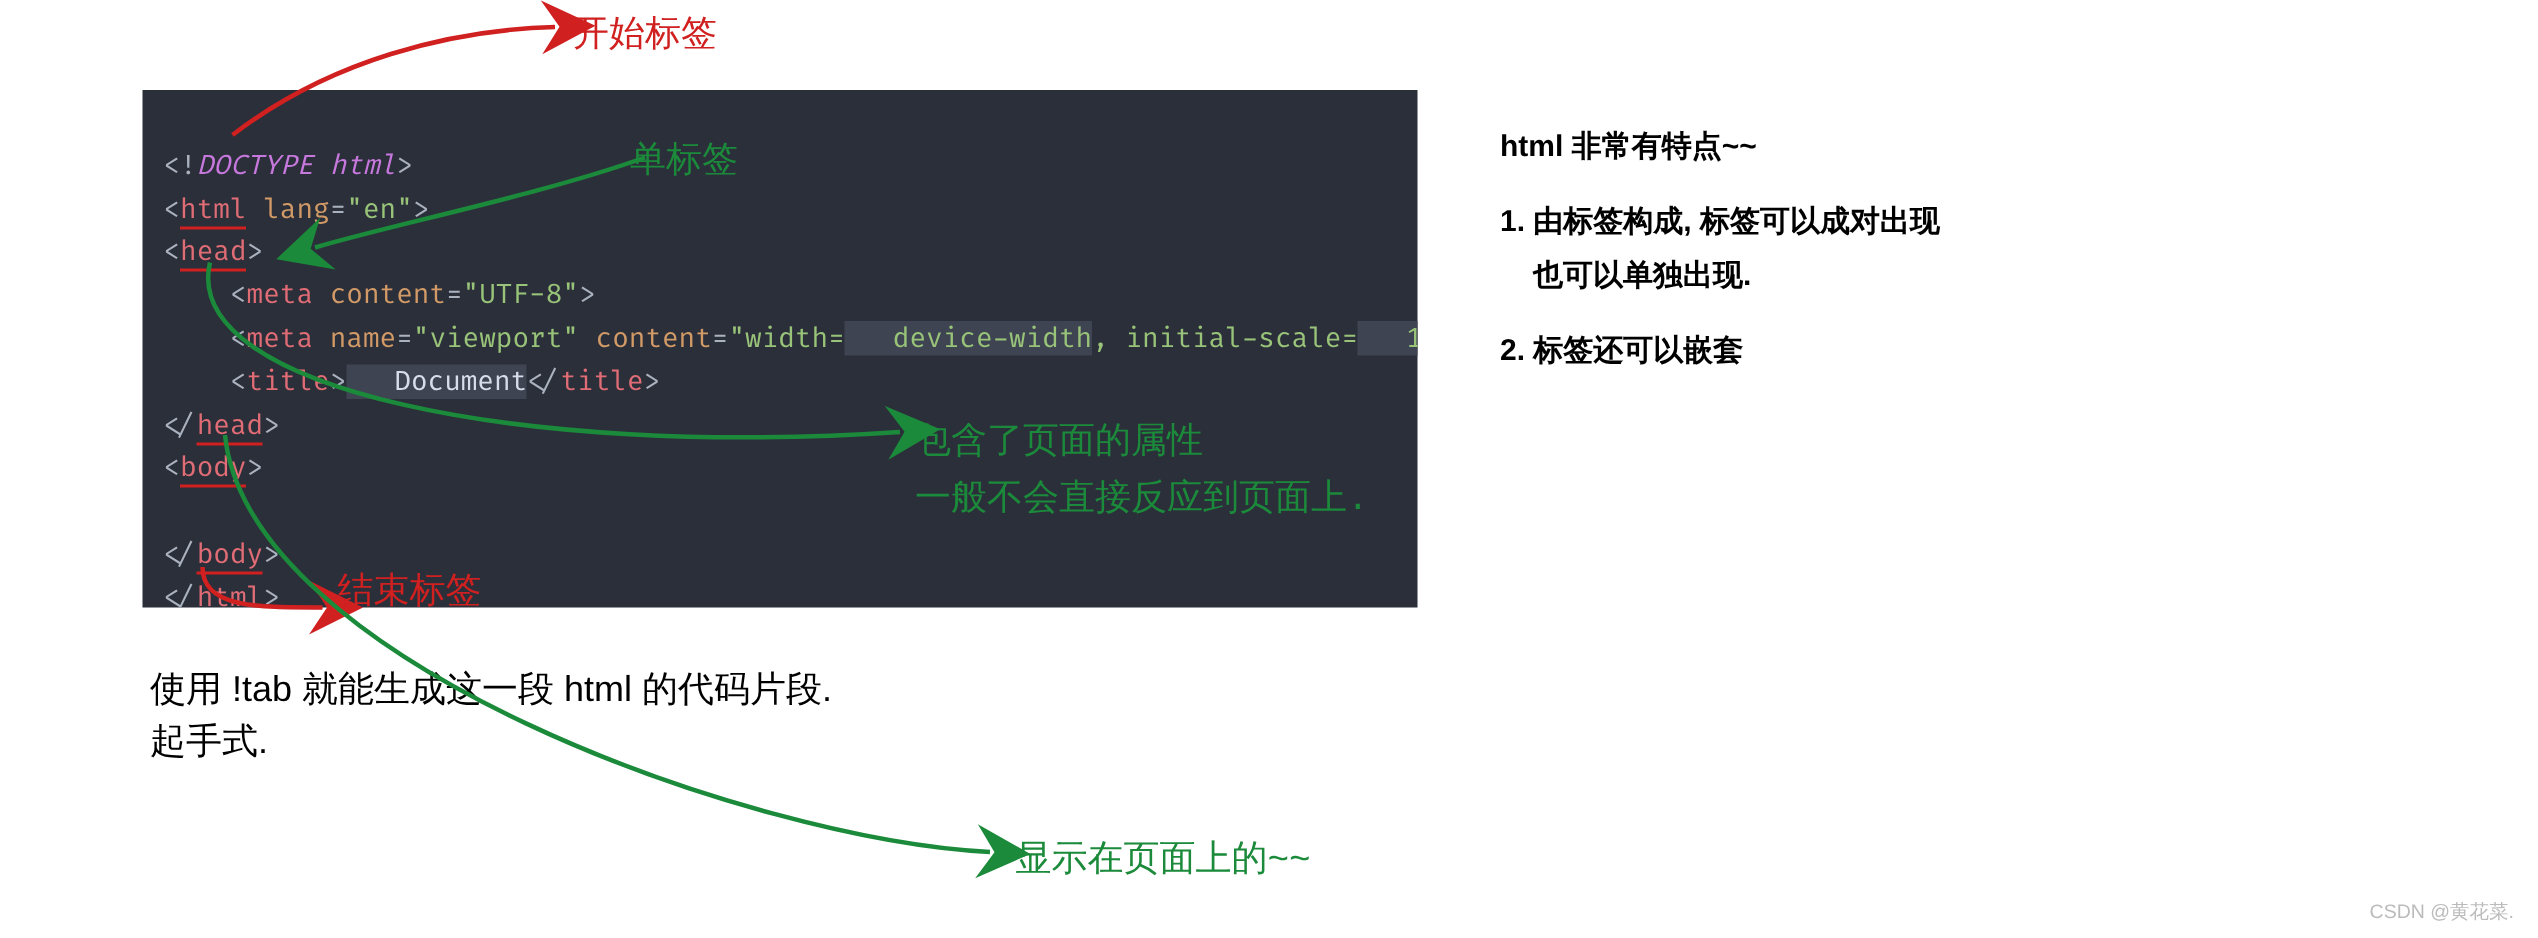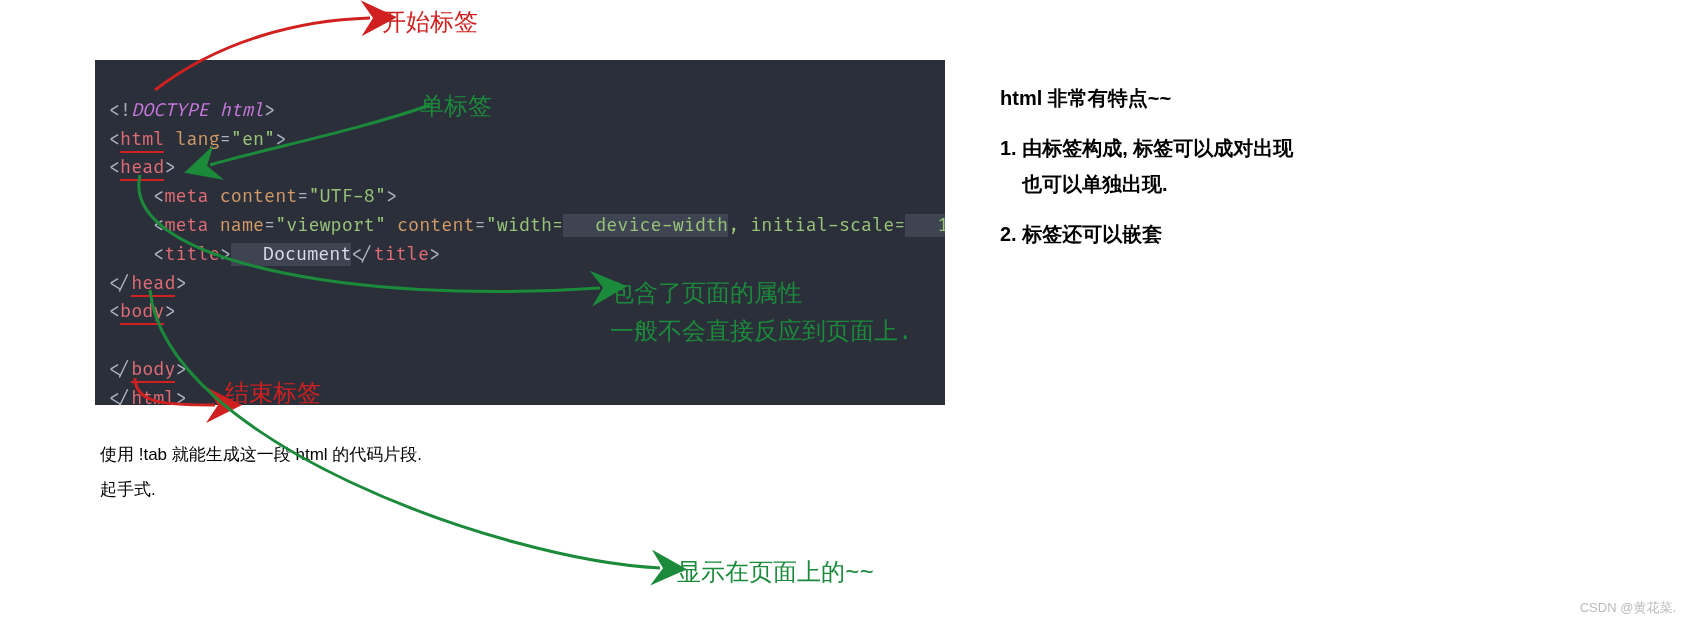--- a/index.html
+++ b/index.html
@@ -52,21 +52,21 @@
     position: absolute;
     left: 0; top: 0;
     width: 1692px;
     height: 625px;
     pointer-events: none;
   }
   .caption {
     position: absolute;
     left: 100px;
     color: #000;
-    font-size: 17px;
+    font-size: 24px;
   }
   .notes {
     position: absolute;
     left: 1000px;
     top: 82px;
     font-size: 20px;
     color: #000;
     line-height: 1.6;
     font-weight: bold;
   }

